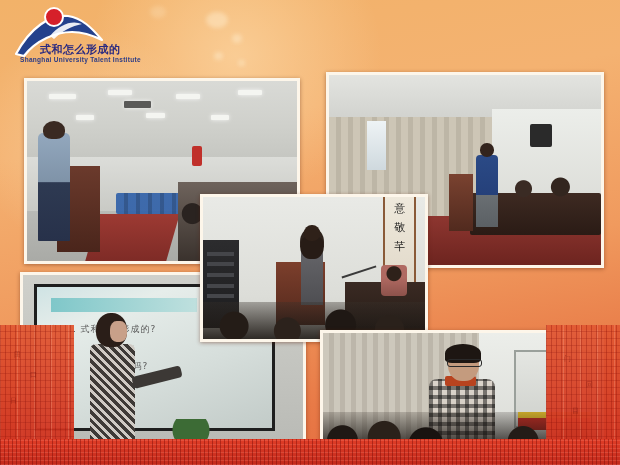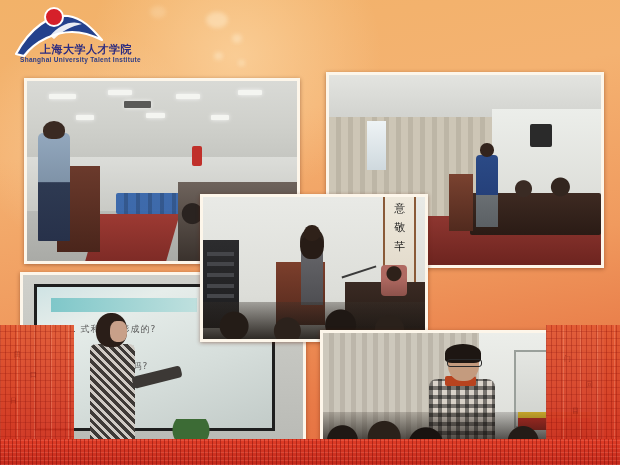--- a/index.html
+++ b/index.html
@@ -247,21 +247,21 @@
   <div class="bokeh" style="left:214px;top:52px;width:9px;height:8px;"></div>
   <div class="bokeh" style="left:238px;top:60px;width:7px;height:6px;"></div>
   <div class="bokeh" style="left:150px;top:6px;width:16px;height:12px;opacity:.5;"></div>
 
   <div class="logo">
     <svg width="140" height="58" viewBox="0 0 140 58">
       <path d="M6 48 C20 22 40 8 58 10 C72 12 82 22 92 34 C84 30 74 26 62 26 C46 26 26 34 14 50 Z" fill="#24418c" stroke="#ffffff" stroke-width="2.2" stroke-linejoin="round"></path>
       <path d="M40 30 C50 18 62 14 72 18 C62 20 52 25 44 33 Z" fill="#ffffff" opacity="0.9"></path>
       <circle cx="44" cy="11" r="9" fill="#d6202a" stroke="#ffffff" stroke-width="2"></circle>
     </svg>
-    <div class="logo-cn">上海大学人才学院</div>
+    <div class="logo-cn">式和怎么形成的</div>
     <div class="logo-en">Shanghai University Talent Institute</div>
   </div>
 
   <div class="photo" id="p1">
     <div class="inner">
       <div class="ceil"></div>
         <div class="wall"></div>
         <div class="floor"></div>
       <div class="light" style="left:8%;top:7%;width:10%;height:3%;"></div>
       <div class="light" style="left:30%;top:5%;width:9%;height:3%;"></div>

